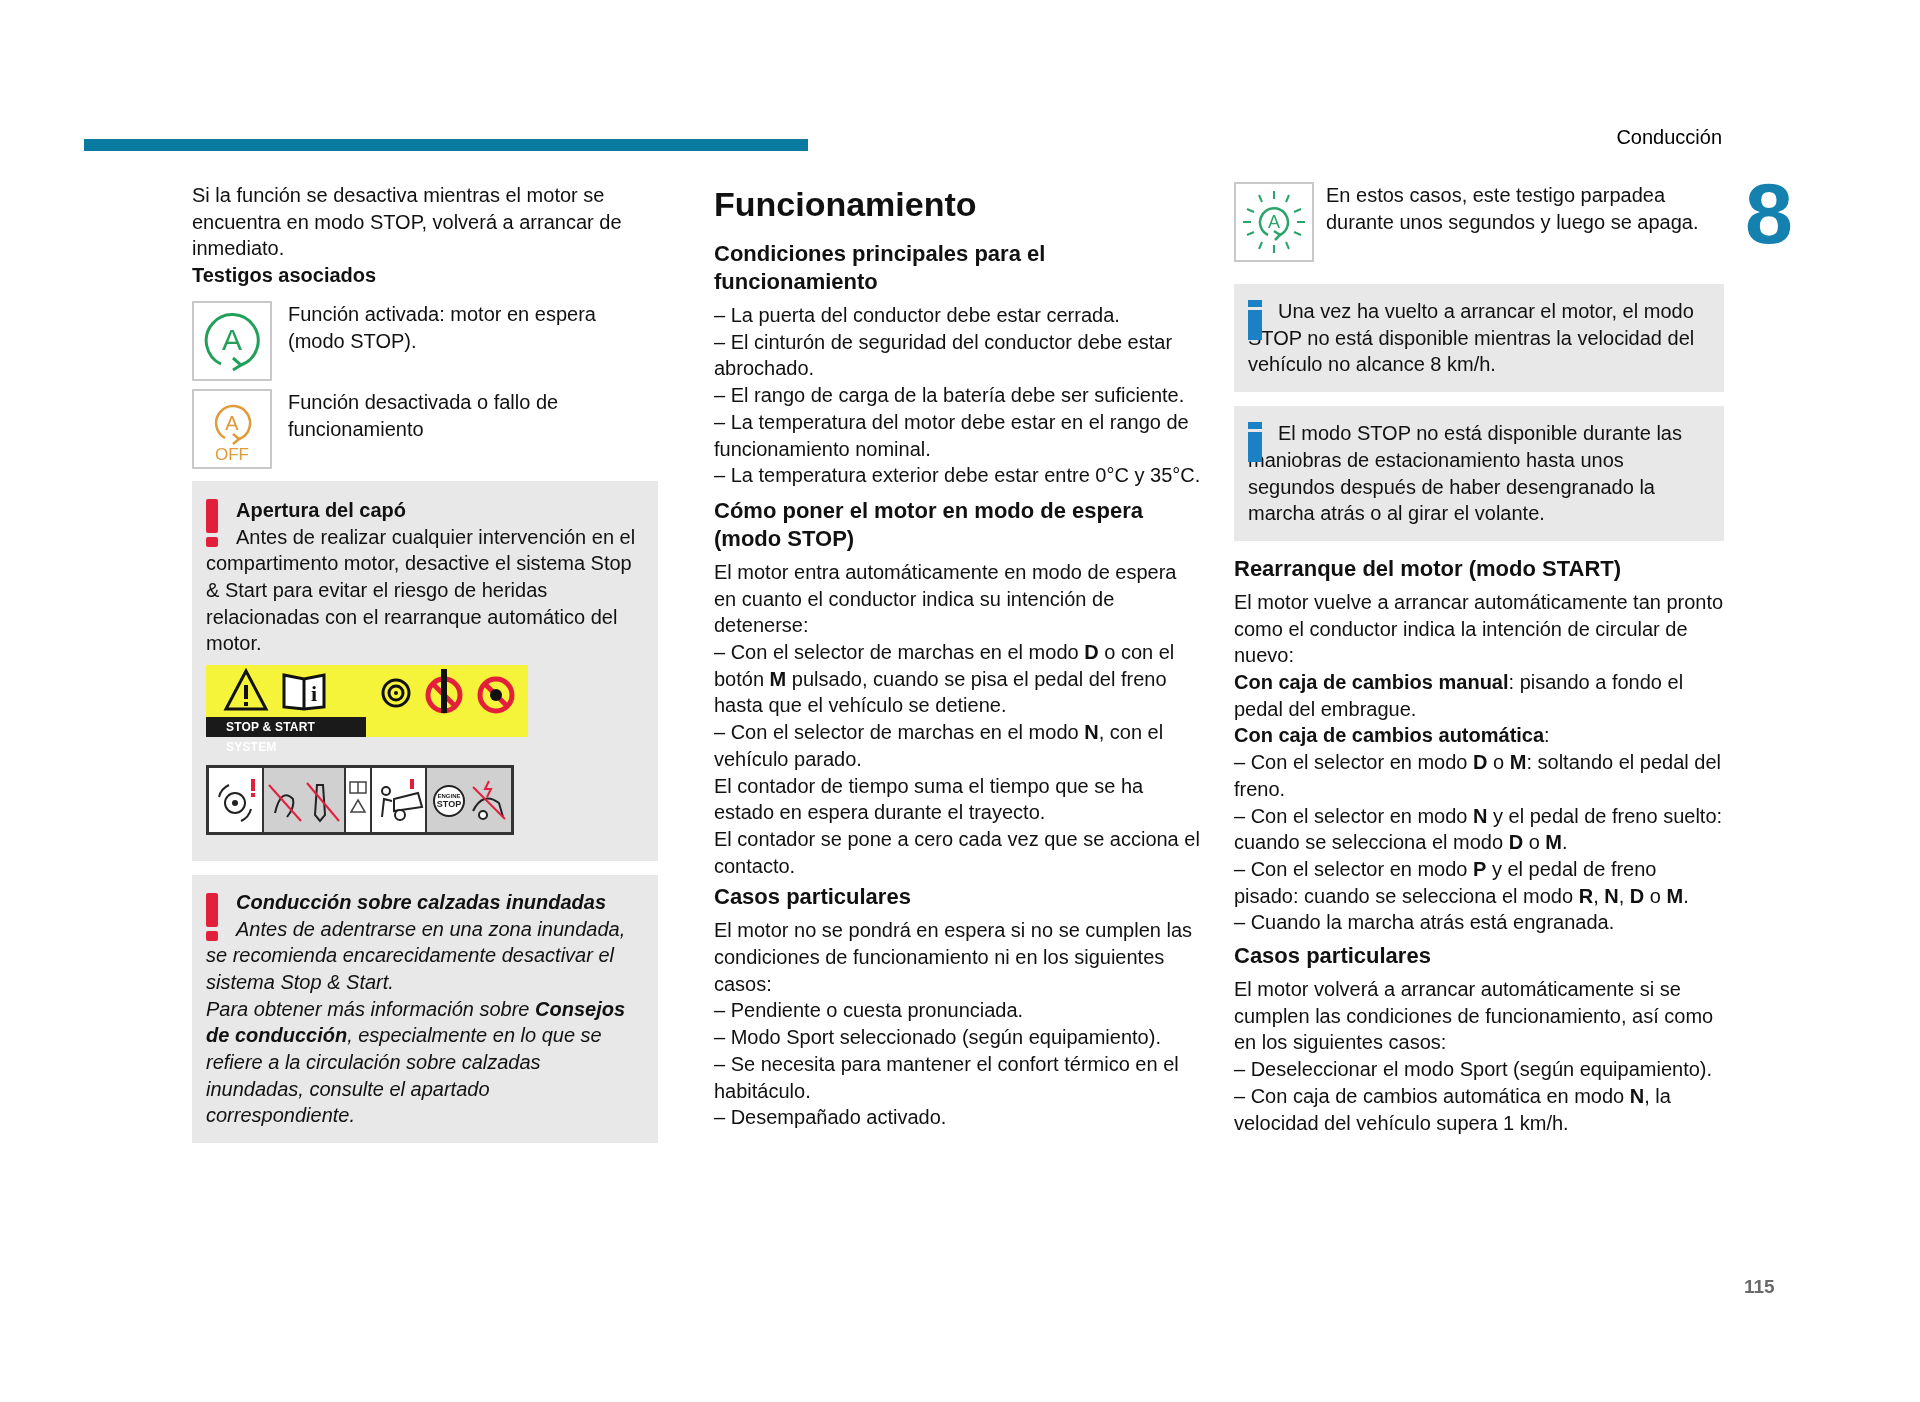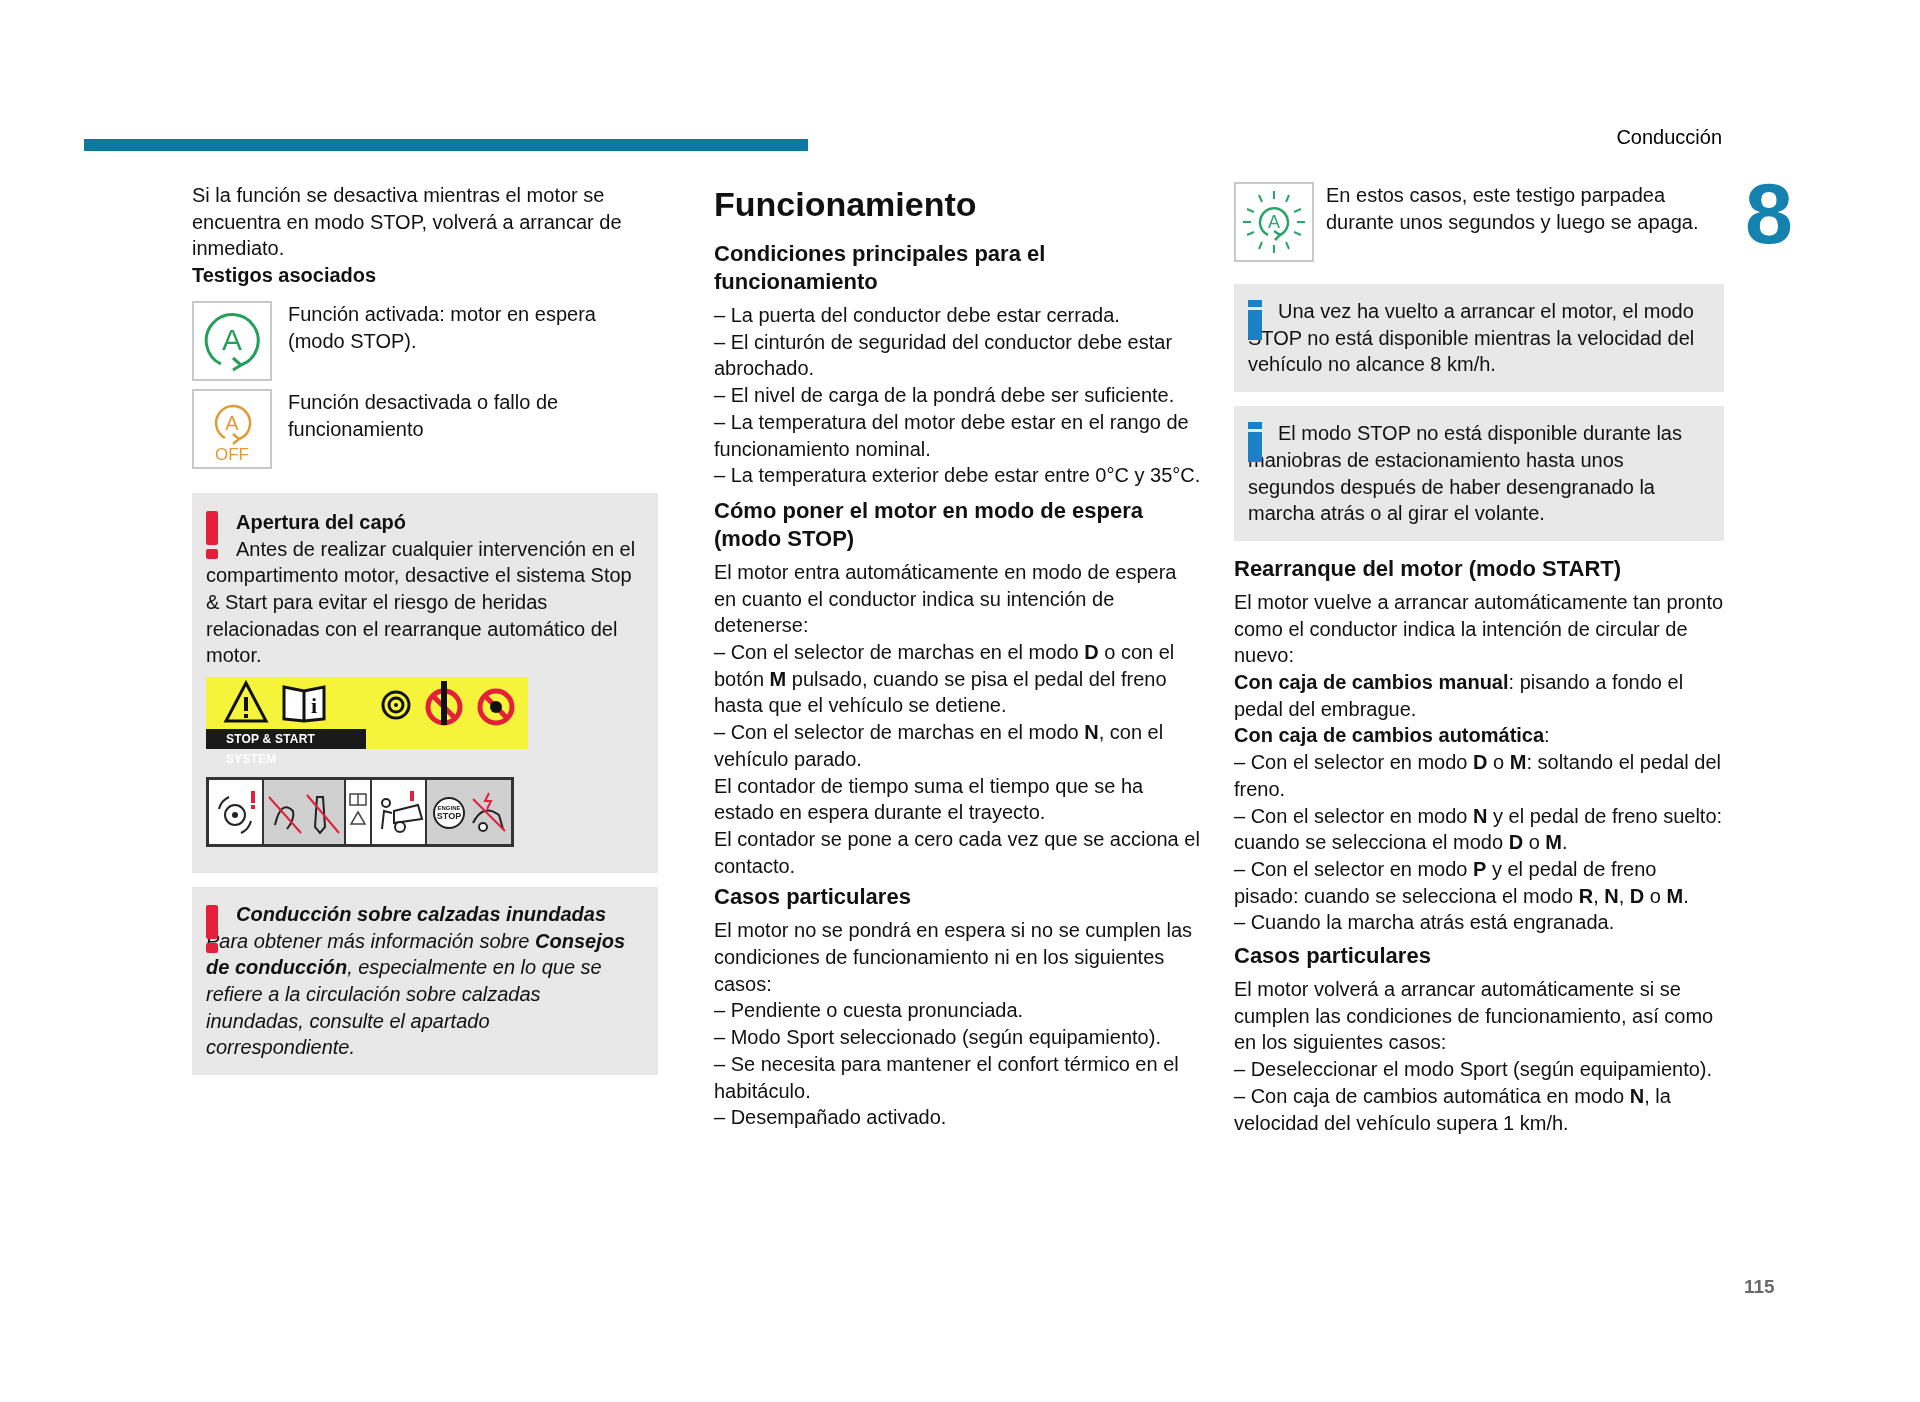--- a/index.html
+++ b/index.html
@@ -70,21 +70,21 @@
       <svg width="70" height="74" viewBox="0 0 70 74">
         <path d="M28 46 A17 17 0 1 1 42 47" fill="none" stroke="#e09a3a" stroke-width="2.5"></path>
         <path d="M36 42 L42 47 L36 52" fill="none" stroke="#e09a3a" stroke-width="2.5"></path>
         <text x="35" y="38" text-anchor="middle" font-size="20" fill="#e09a3a" font-family="Liberation Sans, sans-serif">A</text>
         <text x="35" y="68" text-anchor="middle" font-size="17" fill="#e09a3a" font-family="Liberation Sans, sans-serif">OFF</text>
       </svg>
     </div>
     <div class="tel-text">Función desactivada o fallo de funcionamiento</div>
   </div>
 
-  <div class="note" style="margin-top:24px; height:380px; padding-top:16px;">
+  <div class="note" style="margin-top:12px; height:380px; padding-top:16px;">
     <div class="mark warn-mark">
         <div class="bar"></div>
         <div class="dot"></div>
       </div>
     <p class="b first">Apertura del capó</p>
     <p style="text-indent:30px">Antes de realizar cualquier intervención en el compartimento motor, desactive el sistema Stop &amp; Start para evitar el riesgo de heridas relacionadas con el rearranque automático del motor.</p>
 
     <div class="stickers-yellow">
       <svg width="322" height="52" viewBox="0 0 322 52" style="position:absolute;left:0;top:0">
         <polygon points="40,6 60,44 20,44" fill="none" stroke="#111" stroke-width="3"></polygon>
@@ -154,31 +154,32 @@
       </div>
     </div>
   </div>
 
   <div class="note" style="margin-top:14px; padding-top:14px;font-style:italic;">
     <div class="mark warn-mark">
         <div class="bar"></div>
         <div class="dot"></div>
       </div>
     <p class="b first">Conducción sobre calzadas inundadas</p>
+    <p style="text-indent:30px">Antes de adentrarse en una zona inundada, se recomienda encarecidamente desactivar el sistema Stop &amp; Start.</p>
     <p><span>Para obtener más información sobre</span> <span class="b">Consejos de conducción</span><span>, especialmente en lo que se refiere a la circulación sobre calzadas inundadas, consulte el apartado correspondiente.</span></p>
   </div>
 </div>
 
 <div class="col col2">
   <p class="h-main">Funcionamiento</p>
   <p class="h-sub">Condiciones principales para el funcionamiento</p>
   <div>
     <div class="line">– La puerta del conductor debe estar cerrada.</div>
     <div class="line">– El cinturón de seguridad del conductor debe estar abrochado.</div>
-    <div class="line">– El nivel de carga de la pondrá debe ser suficiente.</div>
+    <div class="line">– El rango de carga de la batería debe ser suficiente.</div>
     <div class="line">– La temperatura del motor debe estar en el rango de funcionamiento nominal.</div>
     <div class="line">– La temperatura exterior debe estar entre 0°C y 35°C.</div>
   </div>
 
   <p class="h-sub" style="margin-top:8px !important">Cómo poner el motor en modo de espera (modo STOP)</p>
   <p>El motor entra automáticamente en modo de espera en cuanto el conductor indica su intención de detenerse:</p>
   <p><span>– Con el selector de marchas en el modo </span><span class="b">D</span><span> o con el botón </span><span class="b">M</span><span> pulsado, cuando se pisa el pedal del freno hasta que el vehículo se detiene.</span></p>
   <p><span>– Con el selector de marchas en el modo </span><span class="b">N</span><span>, con el vehículo parado.</span></p>
 
   <p>El contador de tiempo suma el tiempo que se ha estado en espera durante el trayecto.</p>

